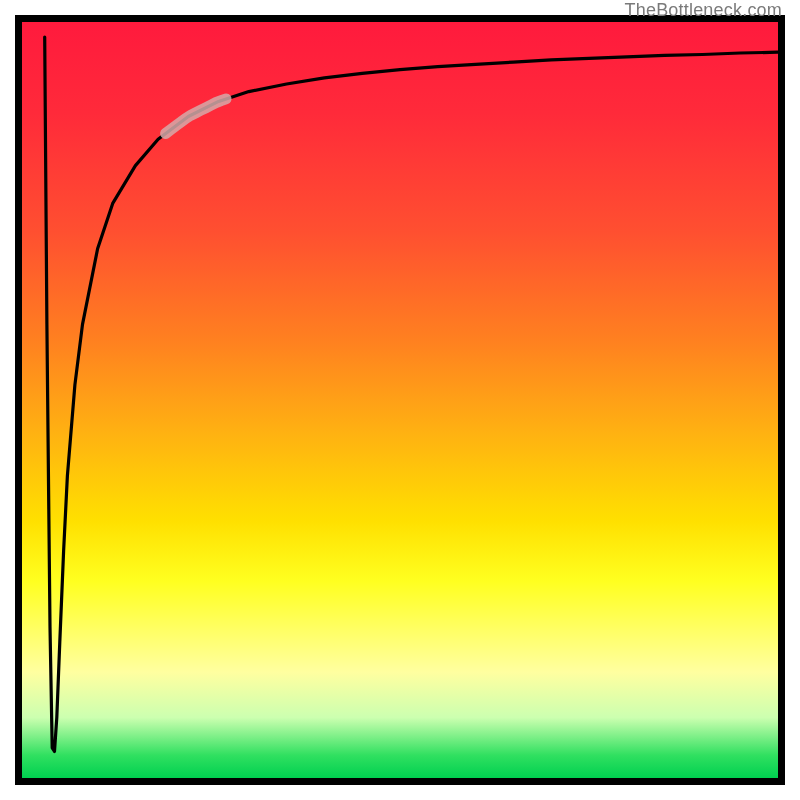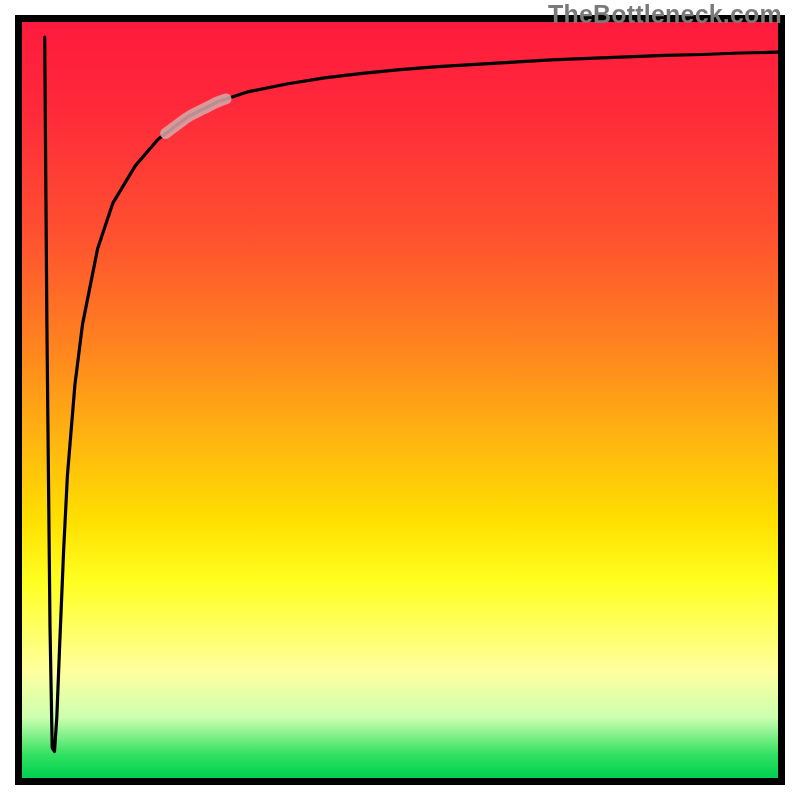--- a/index.html
+++ b/index.html
@@ -38,22 +38,22 @@
       #ccffb0 92%,
       #30e060 97%,
       #00d050 100%
     );
   }
   .watermark {
     position: absolute;
     right: 18px;
     top: 0px;
     color: #7a7a7a;
-    font-size: 25px;
-    font-weight: 700;
+    font-size: 18px;
+    font-weight: 400;
     letter-spacing: 0.2px;
   }
   svg.curve {
     position: absolute;
     left: 0;
     top: 0;
     width: 756px;
     height: 756px;
   }
 </style>

